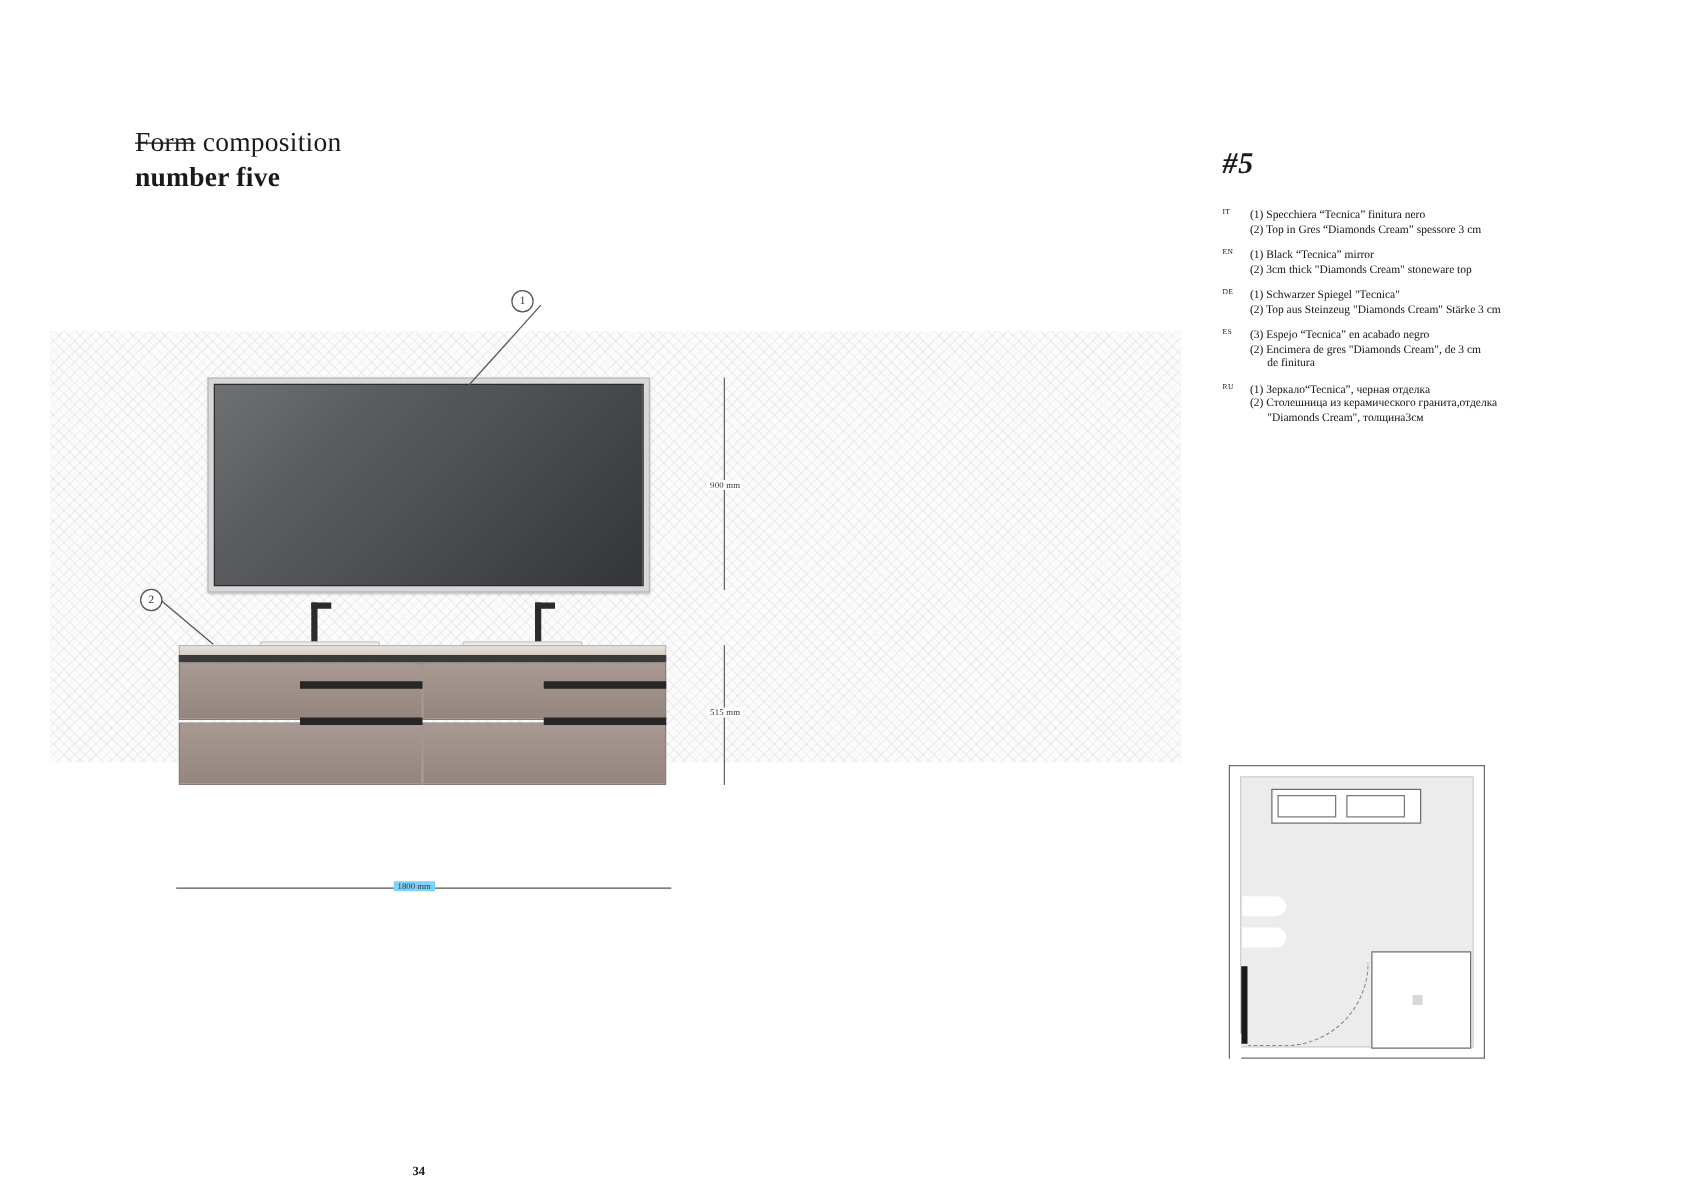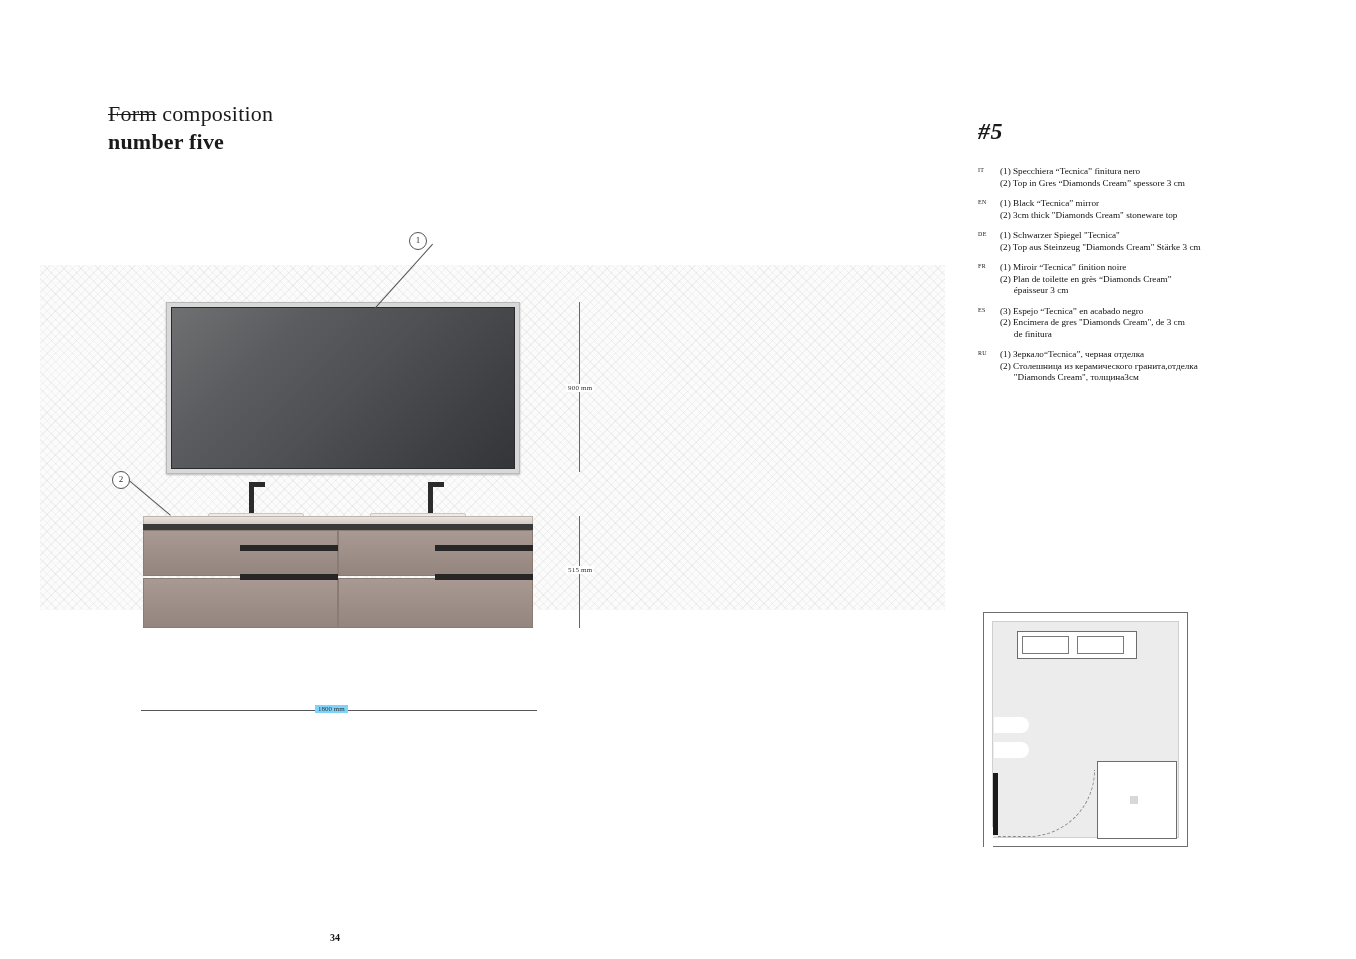--- a/index.html
+++ b/index.html
@@ -404,26 +404,20 @@
       <span class="lang-code">EN</span>
       <div class="legend-line">(1) Black “Tecnica” mirror</div>
       <div class="legend-line">(2) 3cm thick "Diamonds Cream" stoneware top</div>
     </div>
     <div class="legend-group">
       <span class="lang-code">DE</span>
       <div class="legend-line">(1) Schwarzer Spiegel "Tecnica"</div>
       <div class="legend-line">(2) Top aus Steinzeug "Diamonds Cream" Stärke 3 cm</div>
     </div>
     <div class="legend-group">
-      <span class="lang-code">FR</span>
-      <div class="legend-line">(1) Miroir “Tecnica” finition noire</div>
-      <div class="legend-line">(2) Plan de toilette en grès “Diamonds Cream”</div>
-      <div class="legend-line">      épaisseur 3 cm</div>
-    </div>
-    <div class="legend-group">
       <span class="lang-code">ES</span>
       <div class="legend-line">(3) Espejo “Tecnica” en acabado negro</div>
       <div class="legend-line">(2) Encimera de gres "Diamonds Cream", de 3 cm</div>
       <div class="legend-line">      de finitura</div>
     </div>
     <div class="legend-group">
       <span class="lang-code">RU</span>
       <div class="legend-line">(1) Зеркало“Tecnica”, черная отделка</div>
       <div class="legend-line">(2) Столешница из керамического гранита,отделка</div>
       <div class="legend-line">      "Diamonds Cream", толщина3см</div>

